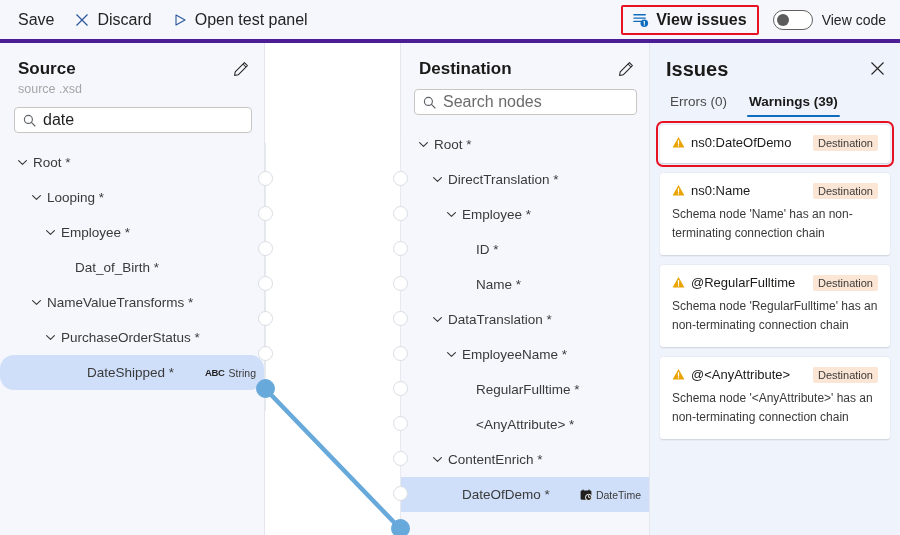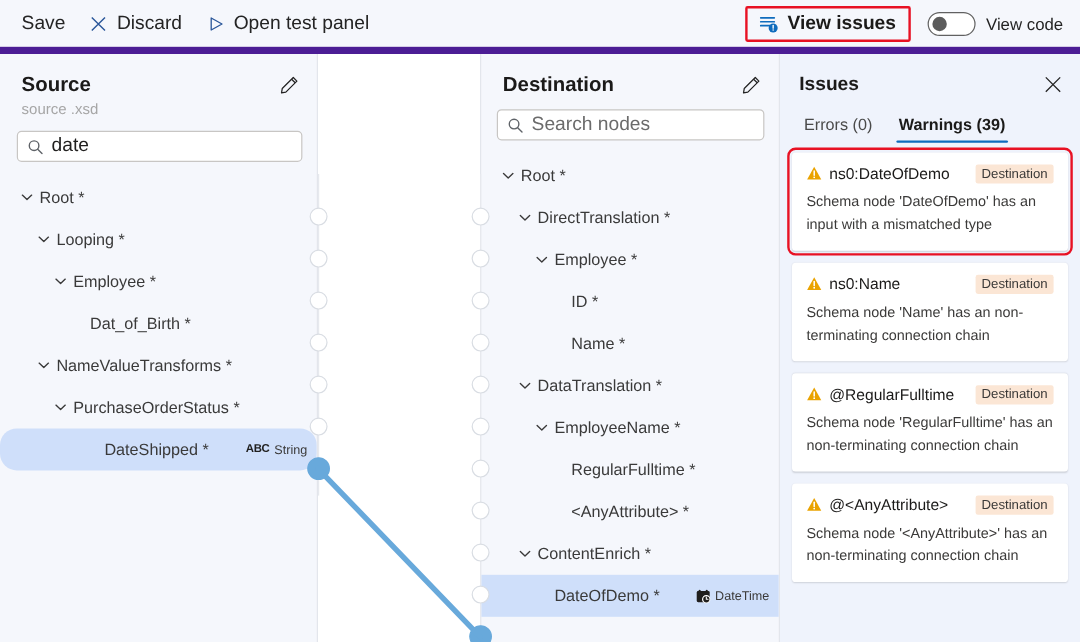--- a/index.html
+++ b/index.html
@@ -88,21 +88,21 @@
     background: #5c5c5c;
   }
   .toggle-label { font-size: 14px; color: #242424; }
 
   
   .workspace {
     position: absolute;
     left: 0; top: 39px;
     width: 900px; height: 496px;
     background: #ffffff;
-    border-top: 6px solid #4c1d95;
+    border-top: 4px solid #4c1d95;
     box-sizing: border-box;
   }
 
   .schema-panel {
     position: absolute;
     top: 0;
     background: #f5f7fc;
     height: 496px;
     box-sizing: border-box;
     overflow: hidden;
@@ -240,21 +240,21 @@
     background: #eff3fc;
     box-sizing: border-box;
     overflow: hidden;
   }
   .issues-head {
     display: flex;
     align-items: flex-start;
     justify-content: space-between;
     padding: 16px 14px 0 16px;
   }
-  .issues-title { font-size: 16px; font-weight: 700; color: #1b1a19; line-height: 20px; }
+  .issues-title { font-size: 20px; font-weight: 700; color: #1b1a19; line-height: 20px; }
   .close-btn {
     width: 18px; height: 18px;
     cursor: pointer;
     color: #242424;
     display: flex; align-items: center; justify-content: center;
   }
   .issues-tabs {
     display: flex;
     align-items: center;
     gap: 14px;
@@ -641,21 +641,20 @@
                   <svg width="13" height="13" viewBox="0 0 13 13">
                     <path d="M6.5 1 L12.4 11.6 L0.6 11.6 Z" fill="#eaa300"></path>
                     <path d="M6.5 4.6 V8.0" stroke="#ffffff" stroke-width="1.25" stroke-linecap="round"></path>
                     <circle cx="6.5" cy="9.8" r="0.75" fill="#ffffff"></circle>
                   </svg>
                 </span>
                 <span>ns0:DateOfDemo</span>
               </div>
               <span class="issue-scope">Destination</span>
             </div>
-            <div class="issue-desc">Schema node 'DateOfDemo' has an input with a mismatched type</div>
           </div>
           <div class="issue-card">
             <div class="issue-top">
               <div class="issue-name">
                 <span class="warn-icon">
                   <svg width="13" height="13" viewBox="0 0 13 13">
                     <path d="M6.5 1 L12.4 11.6 L0.6 11.6 Z" fill="#eaa300"></path>
                     <path d="M6.5 4.6 V8.0" stroke="#ffffff" stroke-width="1.25" stroke-linecap="round"></path>
                     <circle cx="6.5" cy="9.8" r="0.75" fill="#ffffff"></circle>
                   </svg>

